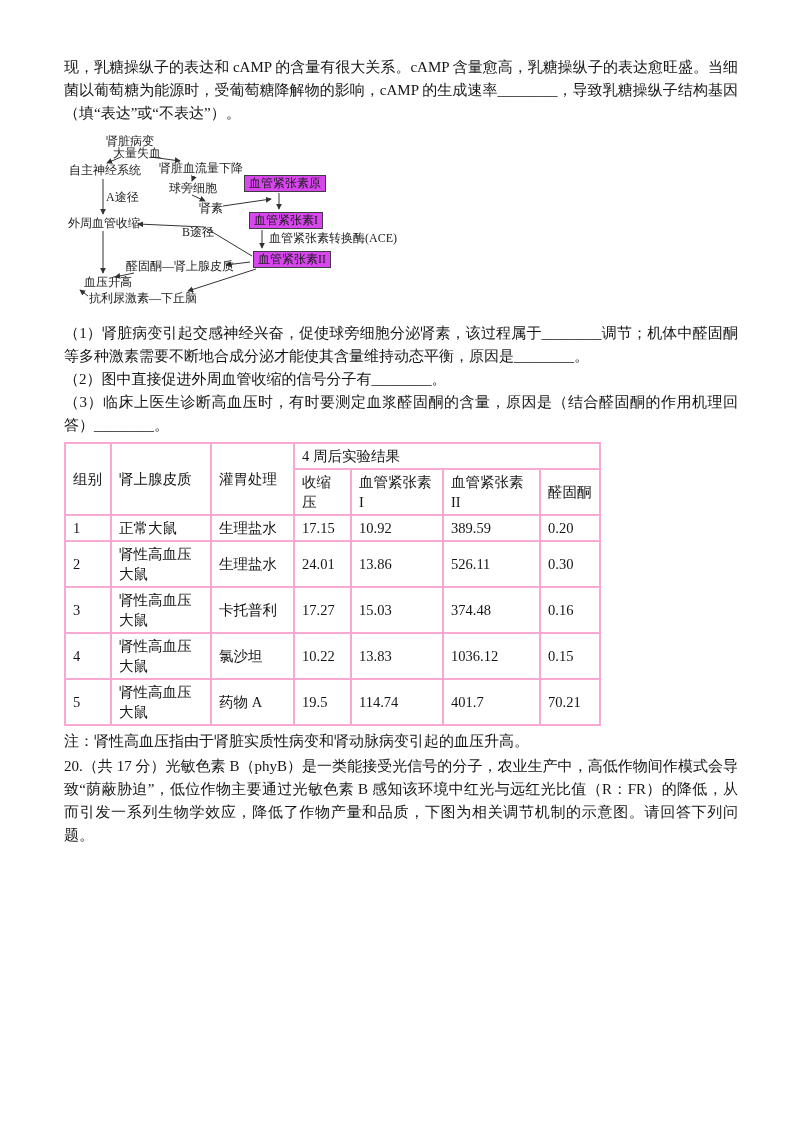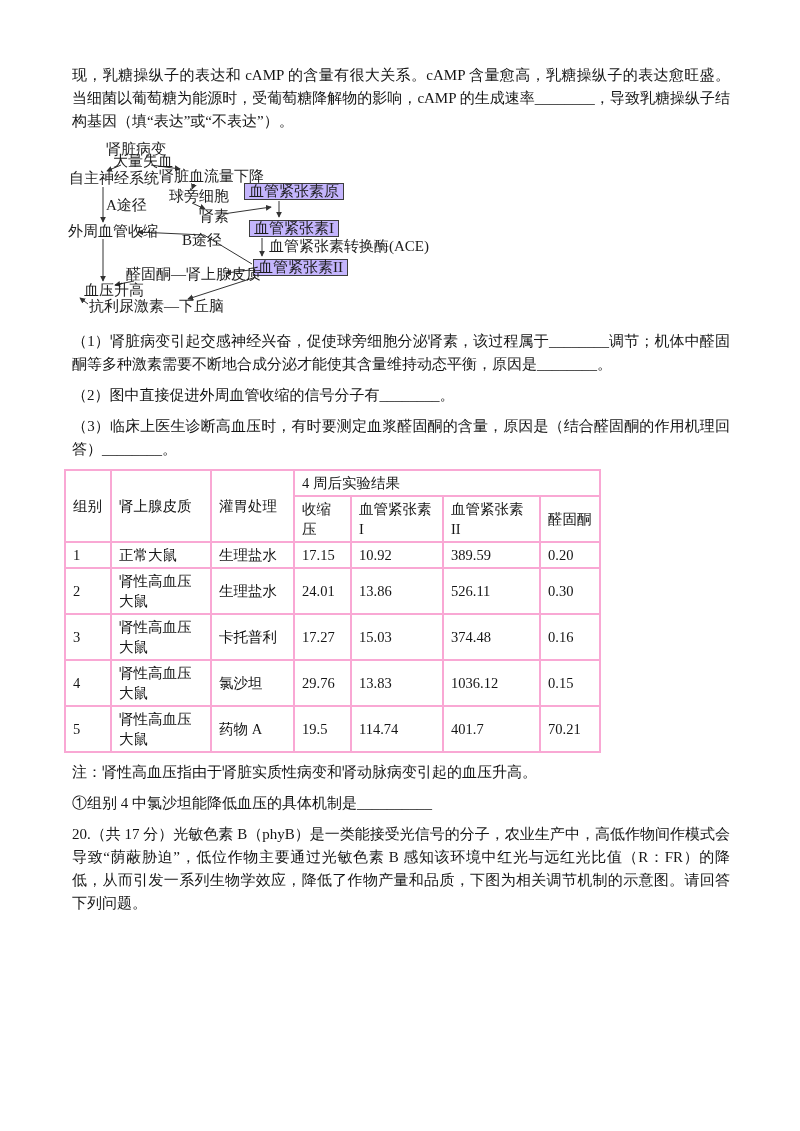--- a/index.html
+++ b/index.html
@@ -3,30 +3,30 @@
 <meta charset="utf-8">
 <style>
   * { box-sizing: border-box; }
   html,body { margin:0; padding:0; }
   body {
     width:800px; height:1131px; background:#ffffff; color:#151515;
     font-family:"Liberation Serif","DejaVu Serif",serif;
     overflow:hidden;
   }
   .page { padding:56px 62px 0 64px; font-size:15px; line-height:23px; text-align:justify; }
-  .para { margin:8px; }
+  .para { margin:0; }
   .mt2 { margin-top:2px; }
 
   
   .diagram {
     position:relative; width:560px; height:180px; margin:9px 0 8px 2px;
-    font-size:15px; line-height:13px; color:#1c1c1c; text-align:left;
+    font-size:12px; line-height:13px; color:#1c1c1c; text-align:left;
   }
   .dnode { position:absolute; white-space:nowrap; }
-  .dbox  { position:absolute; white-space:nowrap; border:1px solid #3d3d3d; padding:1px 4px; background:#c4b5fd; }
+  .dbox  { position:absolute; white-space:nowrap; border:1px solid #3d3d3d; padding:1px 4px; background:#d946ef; }
   .darrows { position:absolute; left:0; top:0; }
 
   
   table.results { border-collapse:collapse; margin:5px 0 4px 0; font-size:14.5px; line-height:20px; }
   table.results td {
     border:2px solid #f9a8d4; padding:2px 7px; text-align:left;
     vertical-align:middle; height:26px; font-weight:normal;
   }
 </style>
 </head>
@@ -132,35 +132,34 @@
         <td>卡托普利</td>
         <td>17.27</td>
         <td>15.03</td>
         <td>374.48</td>
         <td>0.16</td>
       </tr>
       <tr>
         <td>4</td>
         <td>肾性高血压大鼠</td>
         <td>氯沙坦</td>
-        <td>29.76</td>
+        <td>10.22</td>
         <td>13.83</td>
         <td>1036.12</td>
         <td>0.15</td>
       </tr>
       <tr>
         <td>5</td>
         <td>肾性高血压大鼠</td>
         <td>药物 A</td>
         <td>19.5</td>
         <td>114.74</td>
         <td>401.7</td>
         <td>70.21</td>
       </tr>
     </tbody>
   </table>
 
   <p class="para">注：肾性高血压指由于肾脏实质性病变和肾动脉病变引起的血压升高。</p>
-  <p class="para">①组别 4 中氯沙坦能降低血压的具体机制是__________</p>
 
   <p class="para mt2">20.（共 17 分）光敏色素 B（phyB）是一类能接受光信号的分子，农业生产中，高低作物间作模式会导致“荫蔽胁迫”，低位作物主要通过光敏色素 B 感知该环境中红光与远红光比值（R：FR）的降低，从而引发一系列生物学效应，降低了作物产量和品质，下图为相关调节机制的示意图。请回答下列问题。</p>
 
 </div>
 
 </body></html>

